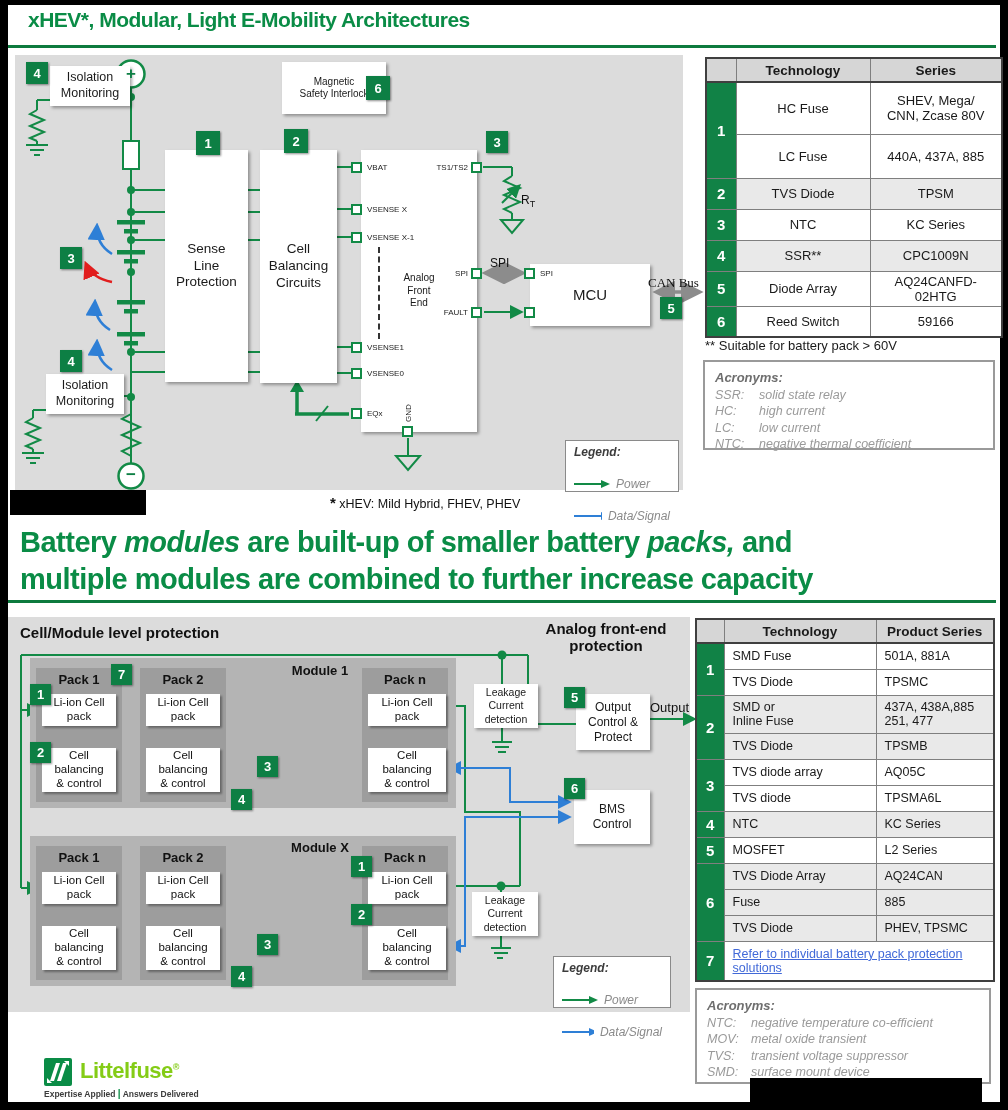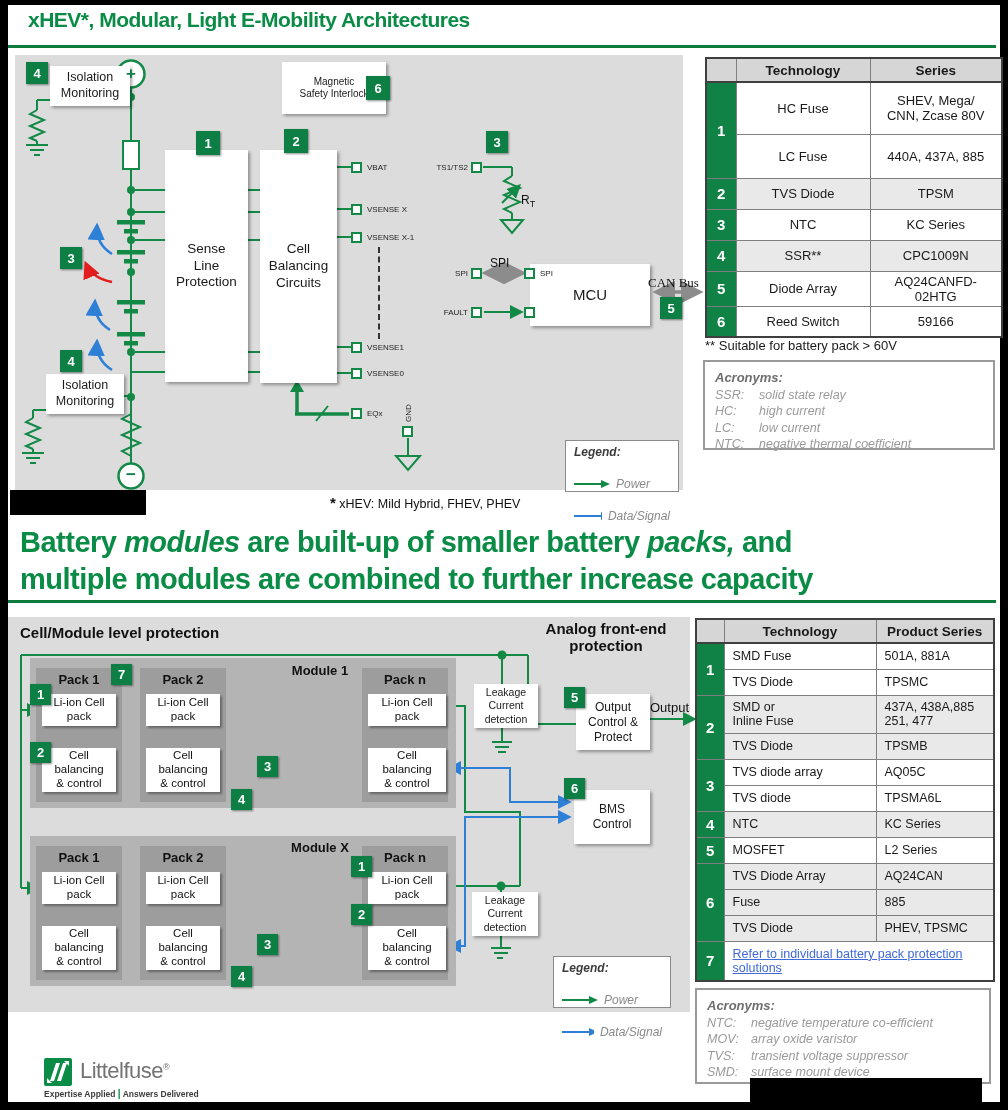--- a/index.html
+++ b/index.html
@@ -233,20 +233,25 @@
   <div class="badge" style="left:196px;top:131px;width:24px;height:24px;">1</div>
   <div class="wbox" style="left:165px;top:150px;width:83px;height:232px;font-size:13.5px;">Sense
 Line
 Protection</div>
 
   <div class="badge" style="left:284px;top:129px;width:24px;height:24px;">2</div>
   <div class="wbox" style="left:260px;top:150px;width:77px;height:233px;font-size:13.5px;">Cell
 Balancing
 Circuits</div>
 
+  <div class="wbox" style="left:361px;top:150px;width:116px;height:282px;">
+    <span>Analog
+Front
+End</span>
+  </div>
   <div class="dash" style="left:378px;top:247px;height:92px;"></div>
 
   <div class="pin" style="left:351px;top:162px;"></div>
   <div class="plabel" style="left:367px;top:163px;">VBAT</div>
   <div class="pin" style="left:351px;top:204px;"></div>
   <div class="plabel" style="left:367px;top:205px;">VSENSE X</div>
   <div class="pin" style="left:351px;top:232px;"></div>
   <div class="plabel" style="left:367px;top:233px;">VSENSE X-1</div>
   <div class="pin" style="left:351px;top:342px;"></div>
   <div class="plabel" style="left:367px;top:343px;">VSENSE1</div>
@@ -546,36 +551,36 @@
     </table>
 
   <div class="acro" style="left:695px;top:988px;width:296px;height:96px;">
     <div class="at">Acronyms:</div>
     <div class="ar">
         <span class="ab">NTC:</span>
         <span>negative temperature co-efficient</span>
       </div>
     <div class="ar">
         <span class="ab">MOV:</span>
-        <span>array oxide varistor</span>
+        <span>metal oxide transient</span>
       </div>
     <div class="ar">
         <span class="ab">TVS:</span>
         <span>transient voltage suppressor</span>
       </div>
     <div class="ar">
         <span class="ab">SMD:</span>
         <span>surface mount device</span>
       </div>
   </div>
 
   <svg class="abs" style="left:44px;top:1058px;z-index:3;" width="28" height="28">
     <rect x="0" y="0" width="28" height="28" rx="2" fill="#0a8c46"></rect>
     <polygon points="6,23 12,5 16,5 10,23" fill="#fff"></polygon>
     <polygon points="13,23 19,5 23,5 17,23" fill="#fff"></polygon>
     <polygon points="3,25 8,25 3,20" fill="#fff"></polygon>
     <polygon points="25,3 20,3 25,8" fill="#fff"></polygon>
   </svg>
-  <div class="lbl" style="left:80px;top:1058px;font-size:22px;font-weight:normal;color:#737373;letter-spacing:-0.5px;z-index:3;"><span>Littelfuse</span><sup style="font-size:9px;">®</sup></div>
+  <div class="lbl" style="left:80px;top:1058px;font-size:22px;font-weight:bold;color:#84cc16;letter-spacing:-0.5px;z-index:3;"><span>Littelfuse</span><sup style="font-size:9px;">®</sup></div>
   <div class="lbl" style="left:44px;top:1088px;font-size:8.5px;color:#3c3c3c;font-weight:bold;z-index:3;"><span>Expertise Applied</span> <span style="color:#0a8c46;font-size:10px;">|</span> <span>Answers Delivered</span></div>
 
   <div class="blackbox" style="left:750px;top:1078px;width:232px;height:32px;"></div>
 </div>
 
 </body></html>

